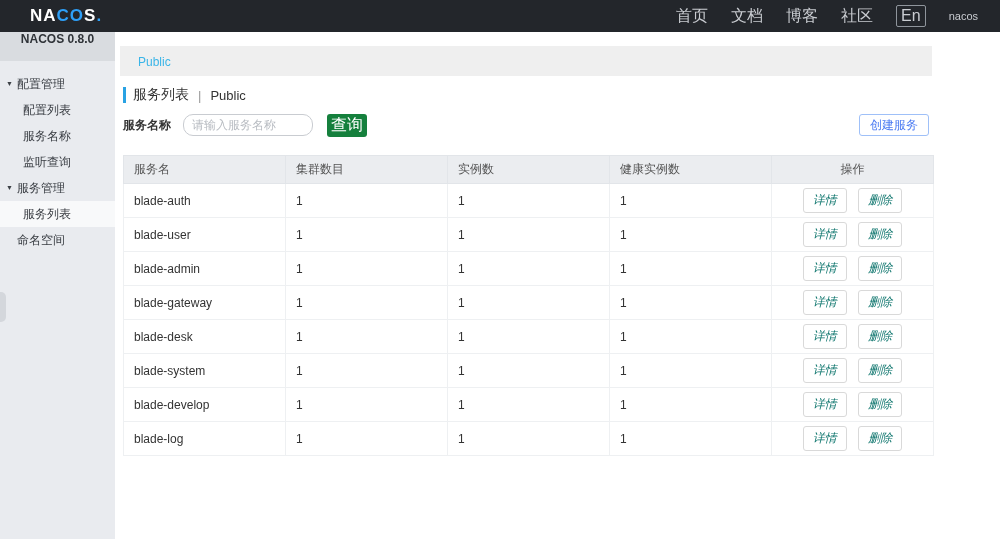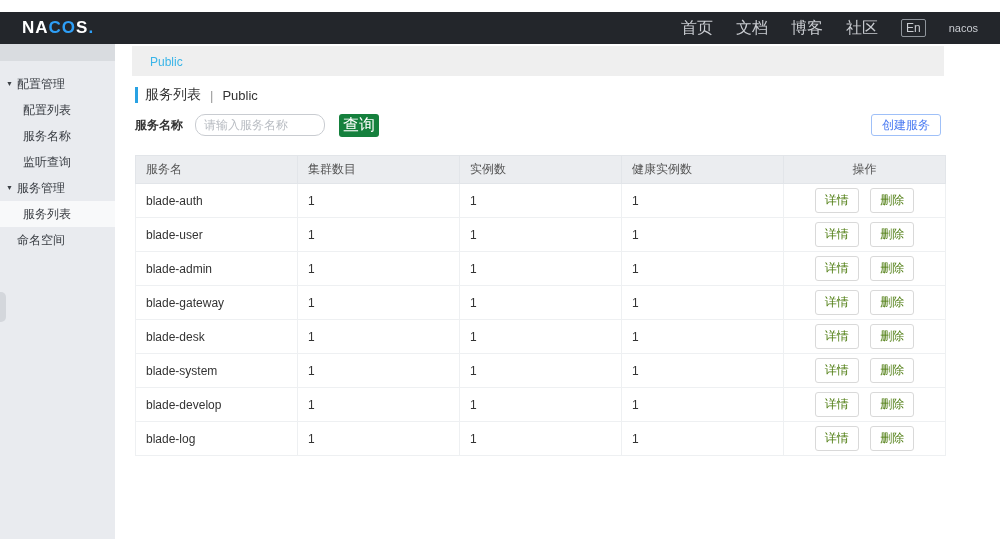--- a/index.html
+++ b/index.html
@@ -1,27 +1,27 @@
 <!DOCTYPE html>
 <html><head>
 <meta charset="utf-8">
 <style>
   * { margin:0; padding:0; box-sizing:border-box; }
   html,body { width:1000px; height:555px; overflow:hidden;
     font-family:"Liberation Sans","DejaVu Sans",sans-serif; background:#fff; }
 
   
-  .navbar { position:absolute; top:12px; left:0; width:1000px; height:32px;
-    background:#23262b; display:flex; align-items:center; z-index:10; }
+  .navbar { position:absolute; top:0; left:0; width:1000px; height:32px;
+    background:#23262b; display:flex; align-items:center; z-index:10;padding-left:8px; }
   .logo { margin-left:22px; font-size:17px; font-weight:bold; letter-spacing:1px; cursor:pointer; }
   .logo .w { color:#ffffff; }
   .logo .b { color:#2e9ff7; }
   .nav-right { margin-left:auto; margin-right:22px; display:flex; align-items:center; gap:23px; }
   .nav-link { color:#c9ccd1; font-size:16px; cursor:pointer; }
-  .lang-box { color:#c9ccd1; font-size:12px; border:1px solid #8f959c; border-radius:2px;
+  .lang-box { color:#c9ccd1; font-size:16px; border:1px solid #8f959c; border-radius:2px;
     padding:1px 4px; cursor:pointer; }
   .nav-user { color:#c9ccd1; font-size:11px; cursor:pointer; }
 
   
   .sidebar { position:absolute; top:16px; left:0; width:115px; height:523px;
     background:#e9ebef; }
   .sidebar-header { height:45px; background:#d9dce0; display:flex; align-items:center;
     justify-content:center; font-size:12px; font-weight:bold; color:#2f3338; }
   .menu { padding-top:10px; }
   .menu-item { position:relative; height:26px; line-height:26px; font-size:12px;
@@ -29,21 +29,21 @@
   .menu-item.group { padding-left:17px; }
   .menu-item.sub { padding-left:23px; }
   .menu-item.top { padding-left:17px; }
   .menu-item.selected { background:#f8f9fa; }
   .caret { position:absolute; left:6px; top:0; height:26px; line-height:26px;
     font-size:7px; color:#3c4046; }
   .collapse-handle { position:absolute; left:0; top:276px; width:6px; height:30px;
     background:#d4d7dc; border-radius:0 5px 5px 0; cursor:pointer; }
 
   
-  .main { position:absolute; top:32px; left:127px; width:822px; height:523px; background:#fff; }
+  .main { position:absolute; top:32px; left:115px; width:822px; height:523px; background:#fff; }
   .ns-bar { margin:14px 5px 0 5px; height:30px; background:#efefef; line-height:30px;
     padding-left:18px; }
   .ns-link { color:#3ab5e8; font-size:12px; cursor:pointer; }
 
   .title-row { margin:9px 0 0 8px; height:20px; display:flex; align-items:center; }
   .accent-bar { width:3px; height:16px; background:#29a2e3; margin-right:7px; }
   .page-title { font-size:14px; color:#333; }
   .title-sep { font-size:13px; color:#999; margin:0 9px; }
   .title-ns { font-size:13px; color:#333; }
 
@@ -59,21 +59,21 @@
 
   .table-wrap { margin:18px 3px 0 8px; }
   table { width:100%; border-collapse:collapse; table-layout:fixed; }
   th { background:#ebedf0; height:28px; font-weight:normal; font-size:12px; color:#555;
     text-align:left; padding-left:10px; border:1px solid #e2e5e9; }
   th.center { text-align:center; padding-left:0; }
   td { height:34px; font-size:12px; color:#333; padding-left:10px;
     border:1px solid #eef0f2; border-top:none; background:#fff; }
   td.actions { text-align:center; padding-left:0; }
   .row-btn { display:inline-block; padding:3px 9px; margin:0 4px; background:#fff;
-    border:1px solid #d9d9d9; border-radius:3px; font-size:12px; color:#4d7c0f; cursor:pointer; }
+    border:1px solid #d9d9d9; border-radius:3px; font-size:12px; color:#0f766e; cursor:pointer;font-style:italic; }
 </style>
 </head>
 <body>
 
 <div class="navbar">
   <div class="logo"><span class="w">NA</span><span class="b">CO</span><span class="w">S</span><span class="b">.</span></div>
   <div class="nav-right">
     <span class="nav-link">首页</span>
     <span class="nav-link">文档</span>
     <span class="nav-link">博客</span>

